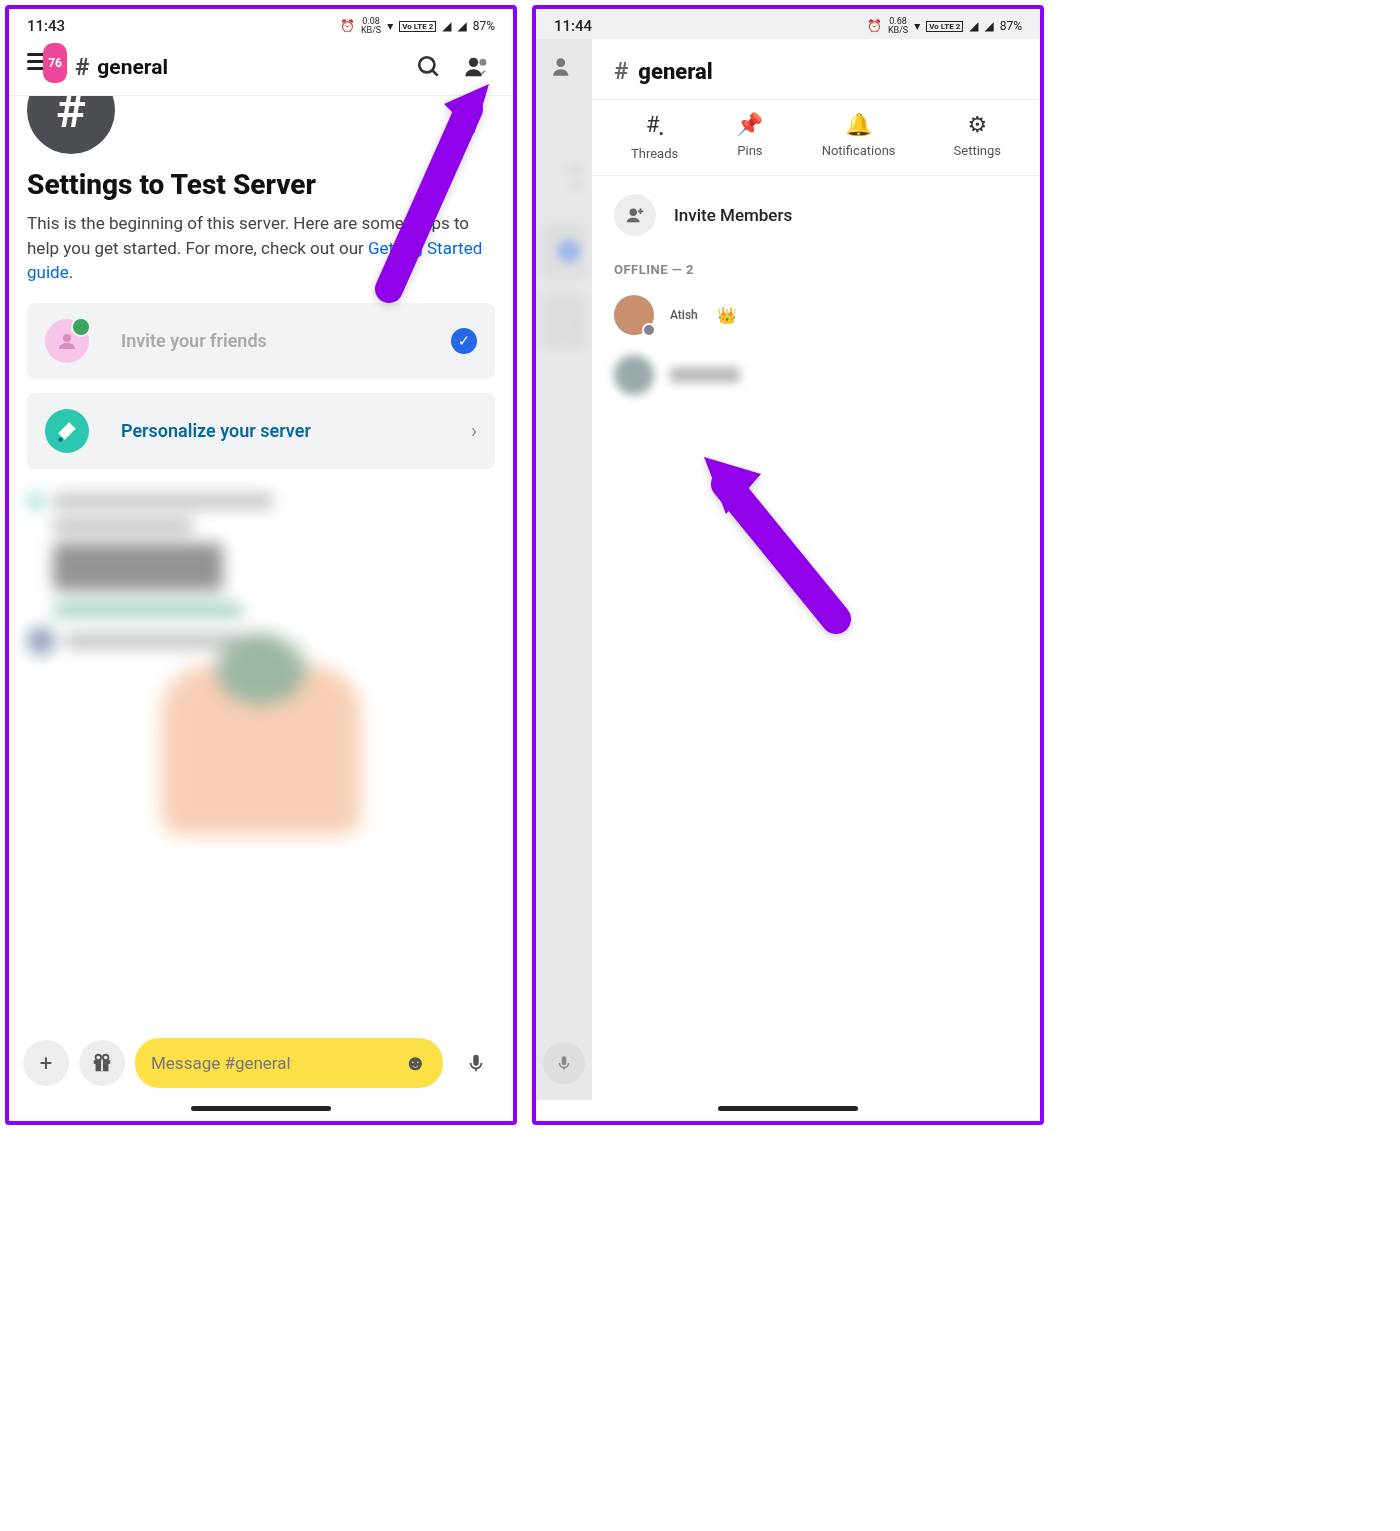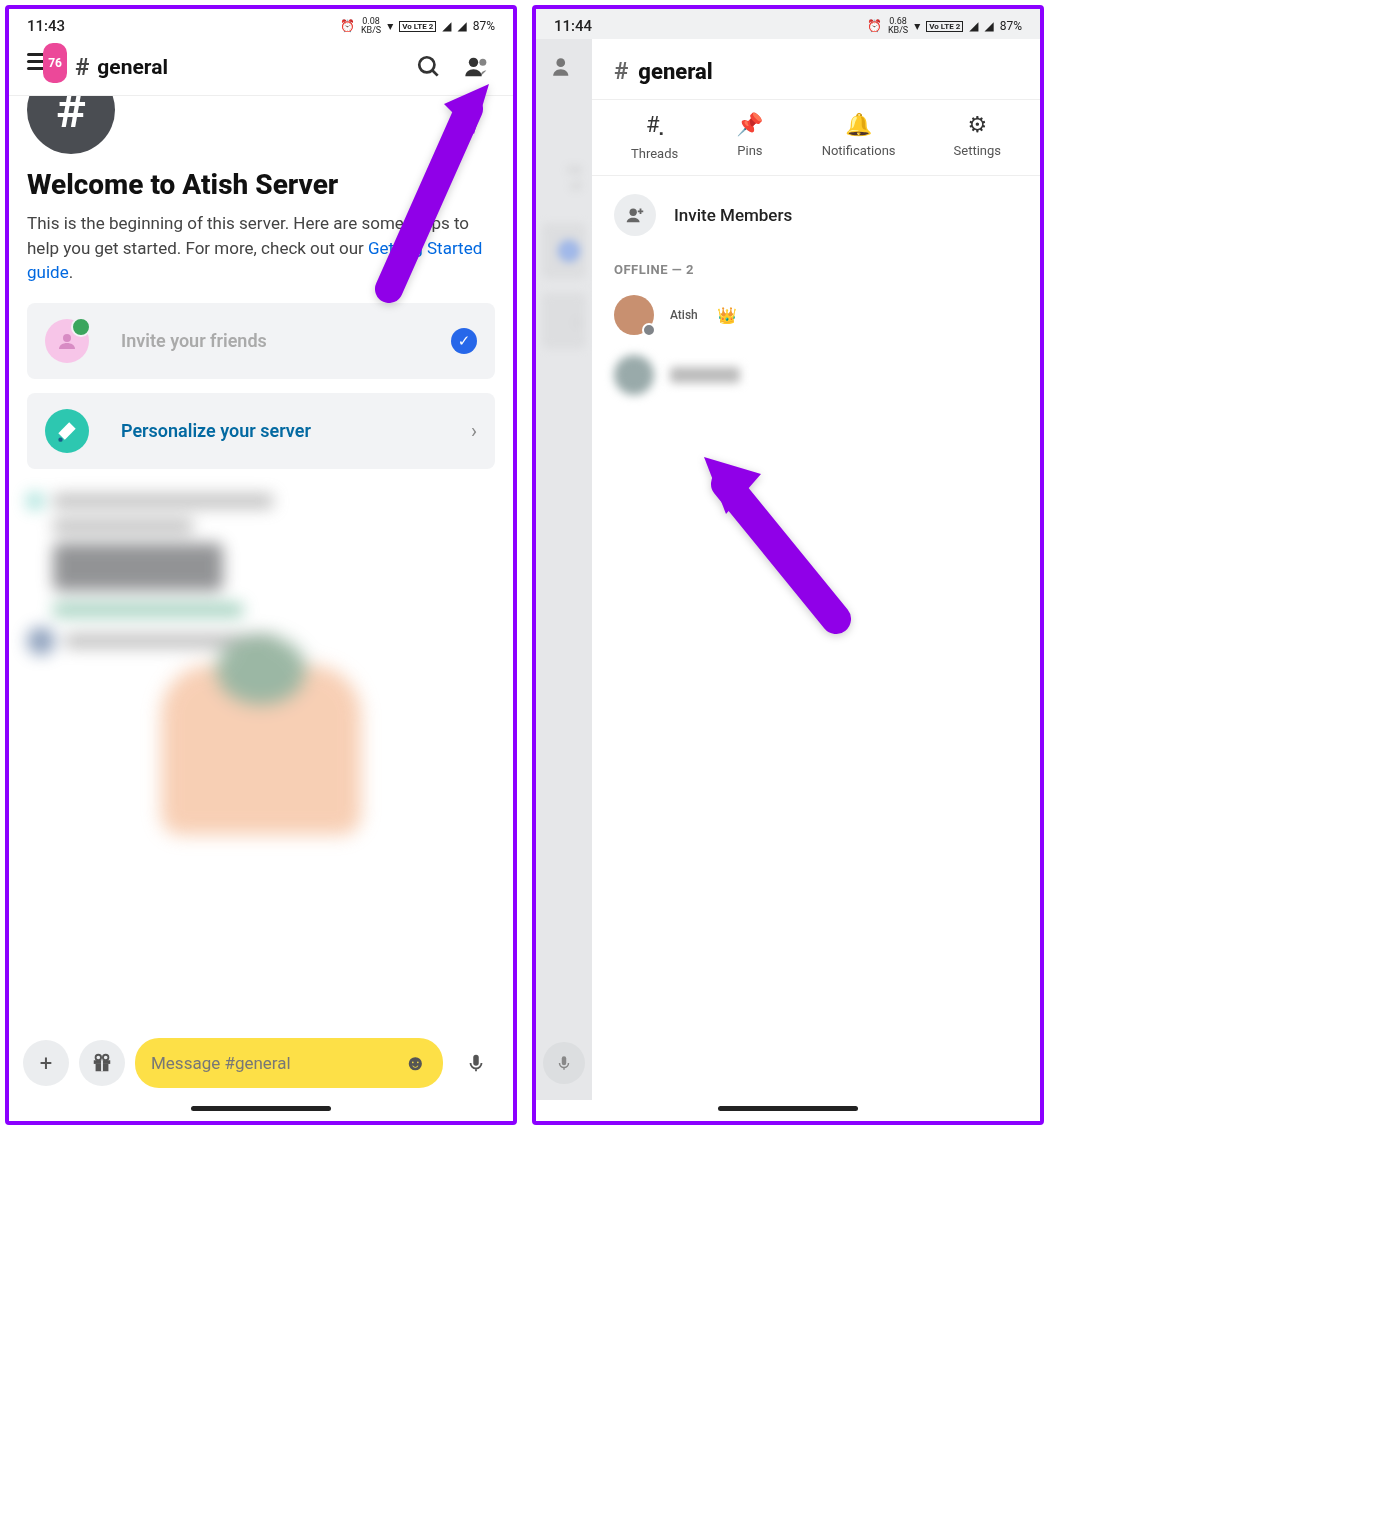--- a/index.html
+++ b/index.html
@@ -109,21 +109,21 @@
           <circle cx="9" cy="8" r="4"></circle>
           <path d="M2 20c0-3.3 3-6 7-6s7 2.7 7 6"></path>
           <circle cx="17" cy="8" r="3" opacity=".6"></circle>
           <path d="M15 20c0-3 2-5 5-5" opacity=".6"></path>
         </svg>
     </div>
   </div>
 
   <div class="content">
     <div class="hash-circle">#</div>
-    <div class="welcome-title">Welcome to Atish Server</div>
+    <div class="welcome-title">Settings to Test Server</div>
     <div class="welcome-text">
       <span>This is the beginning of this server. Here are some steps to help you get started. For more, check out our </span><a href="#">Getting Started guide</a><span>.</span>
     </div>
 
     <div class="card">
       <div class="card-icon pink">
         <svg width="24" height="24" viewBox="0 0 24 24" fill="#d88cc4">
             <circle cx="12" cy="9" r="4"></circle>
             <path d="M4 20c0-4 4-6 8-6s8 2 8 6"></path>
           </svg>

